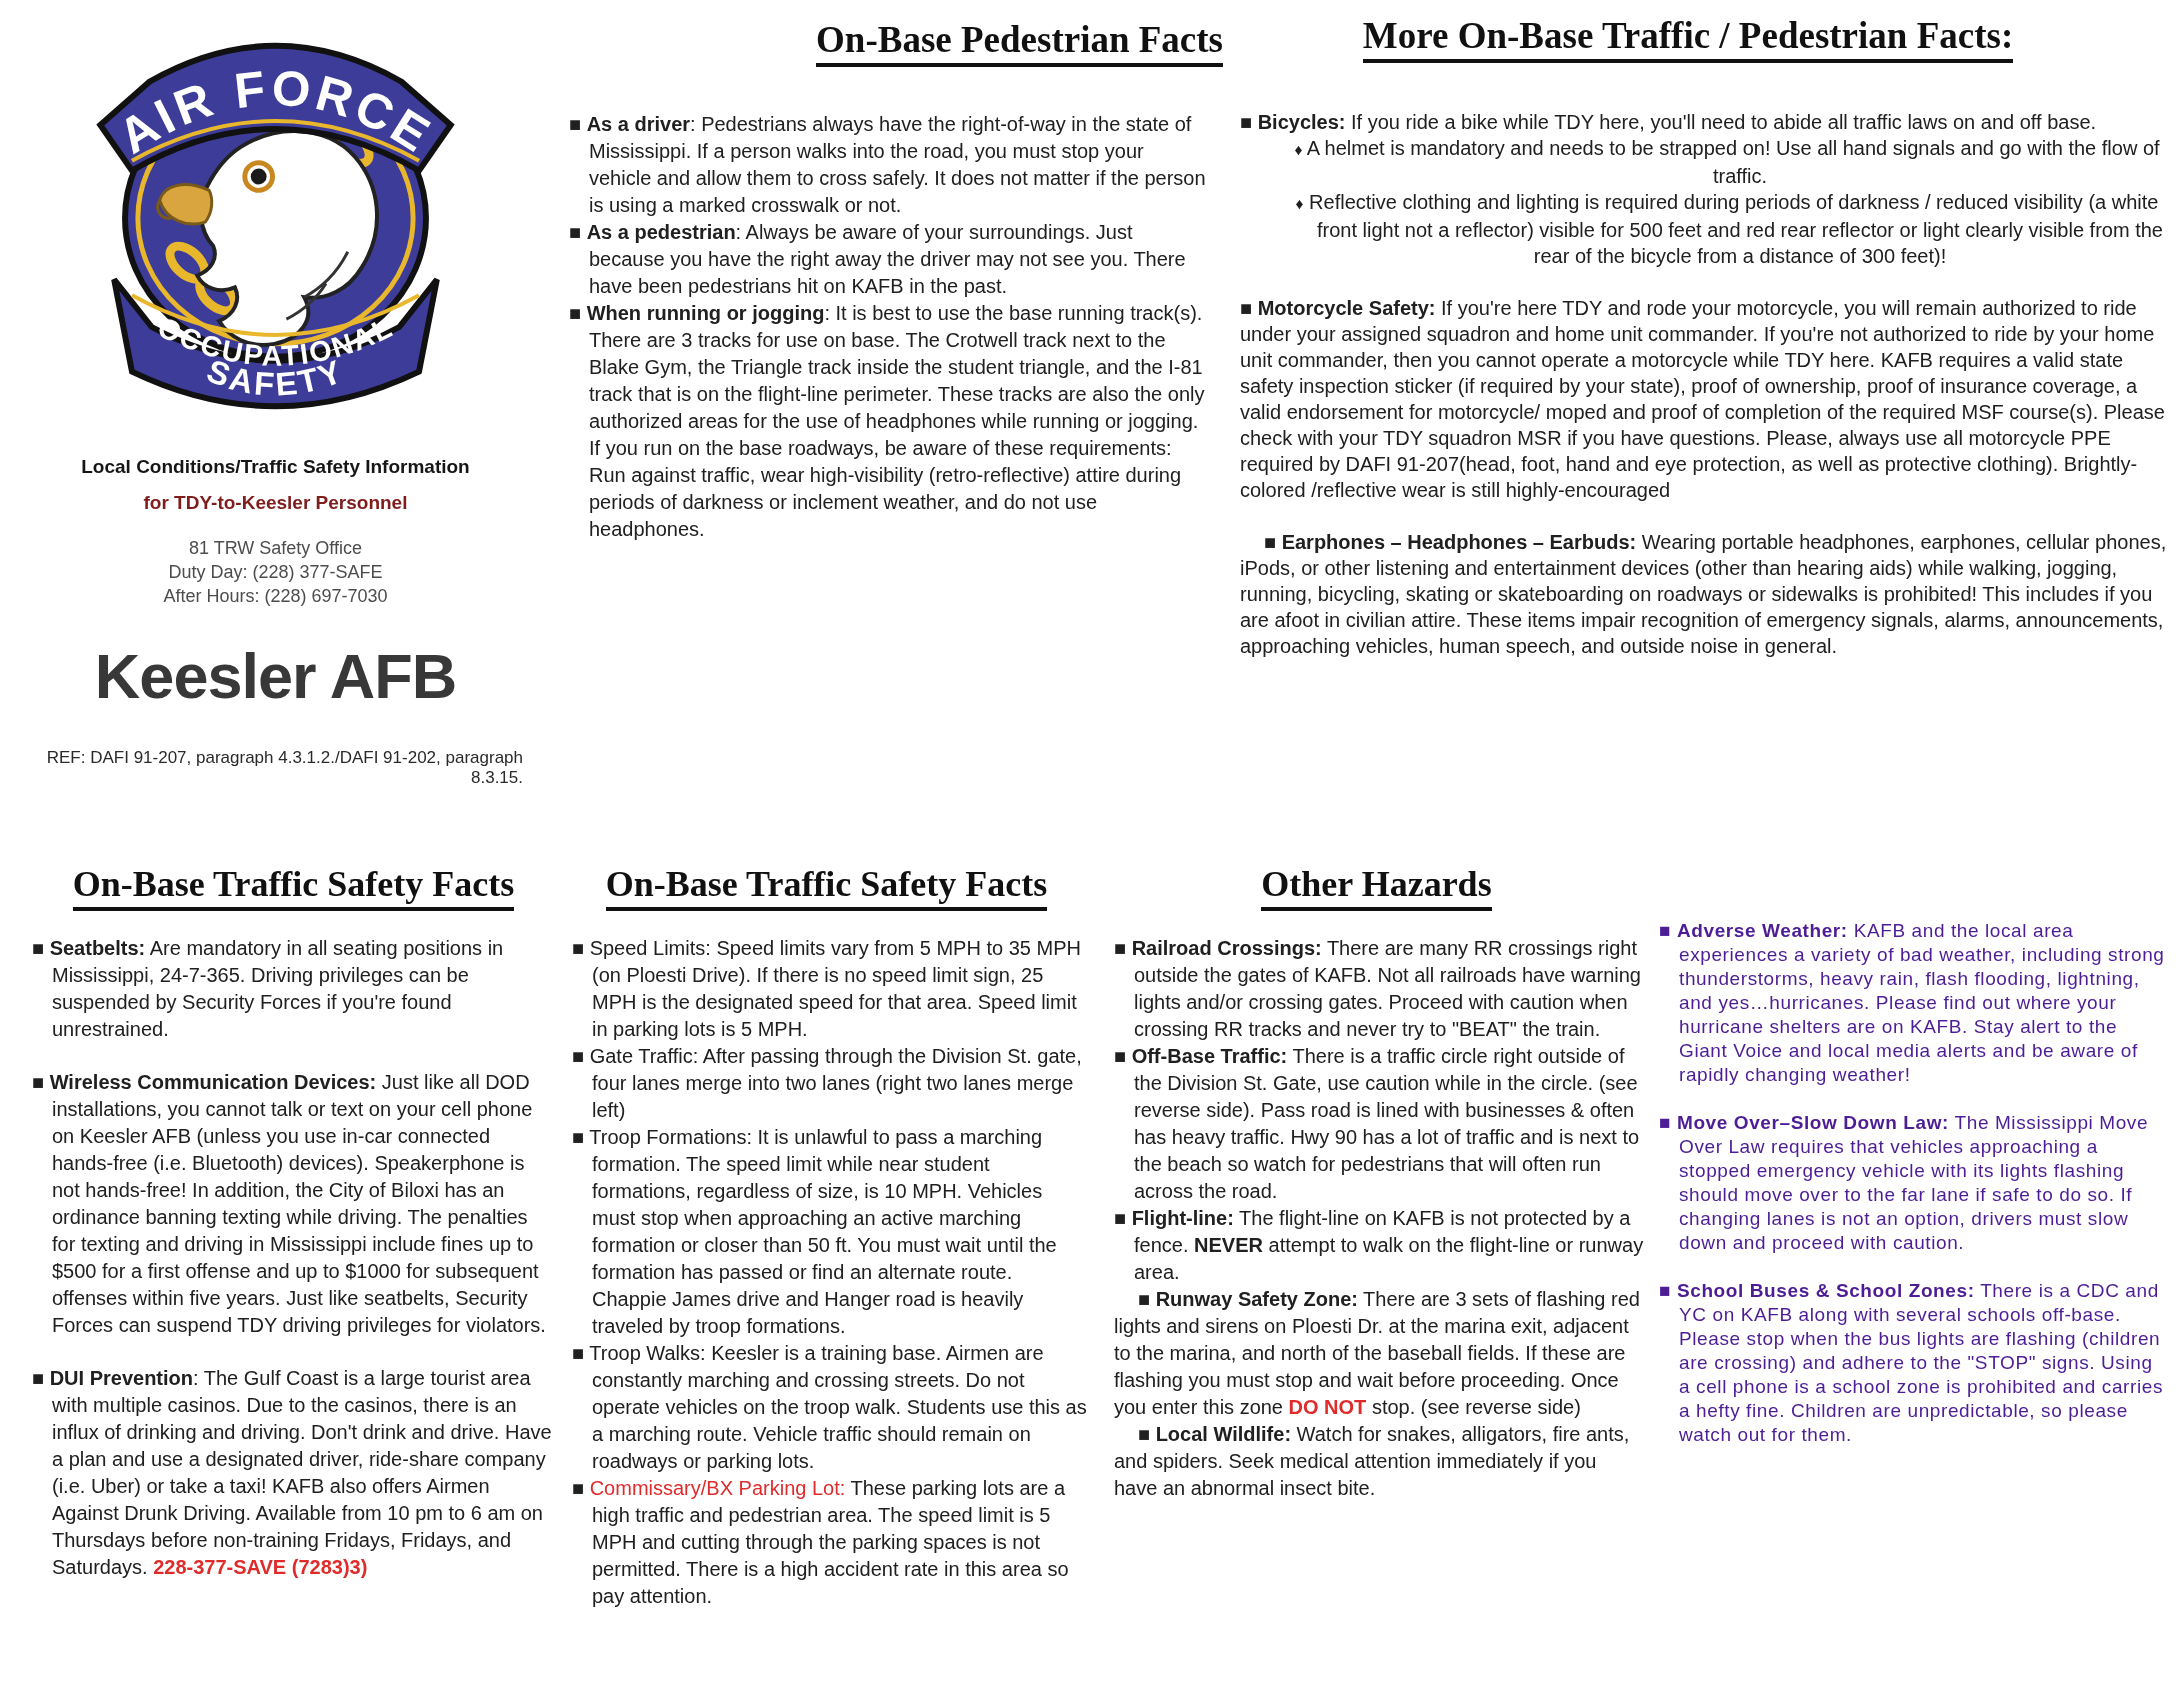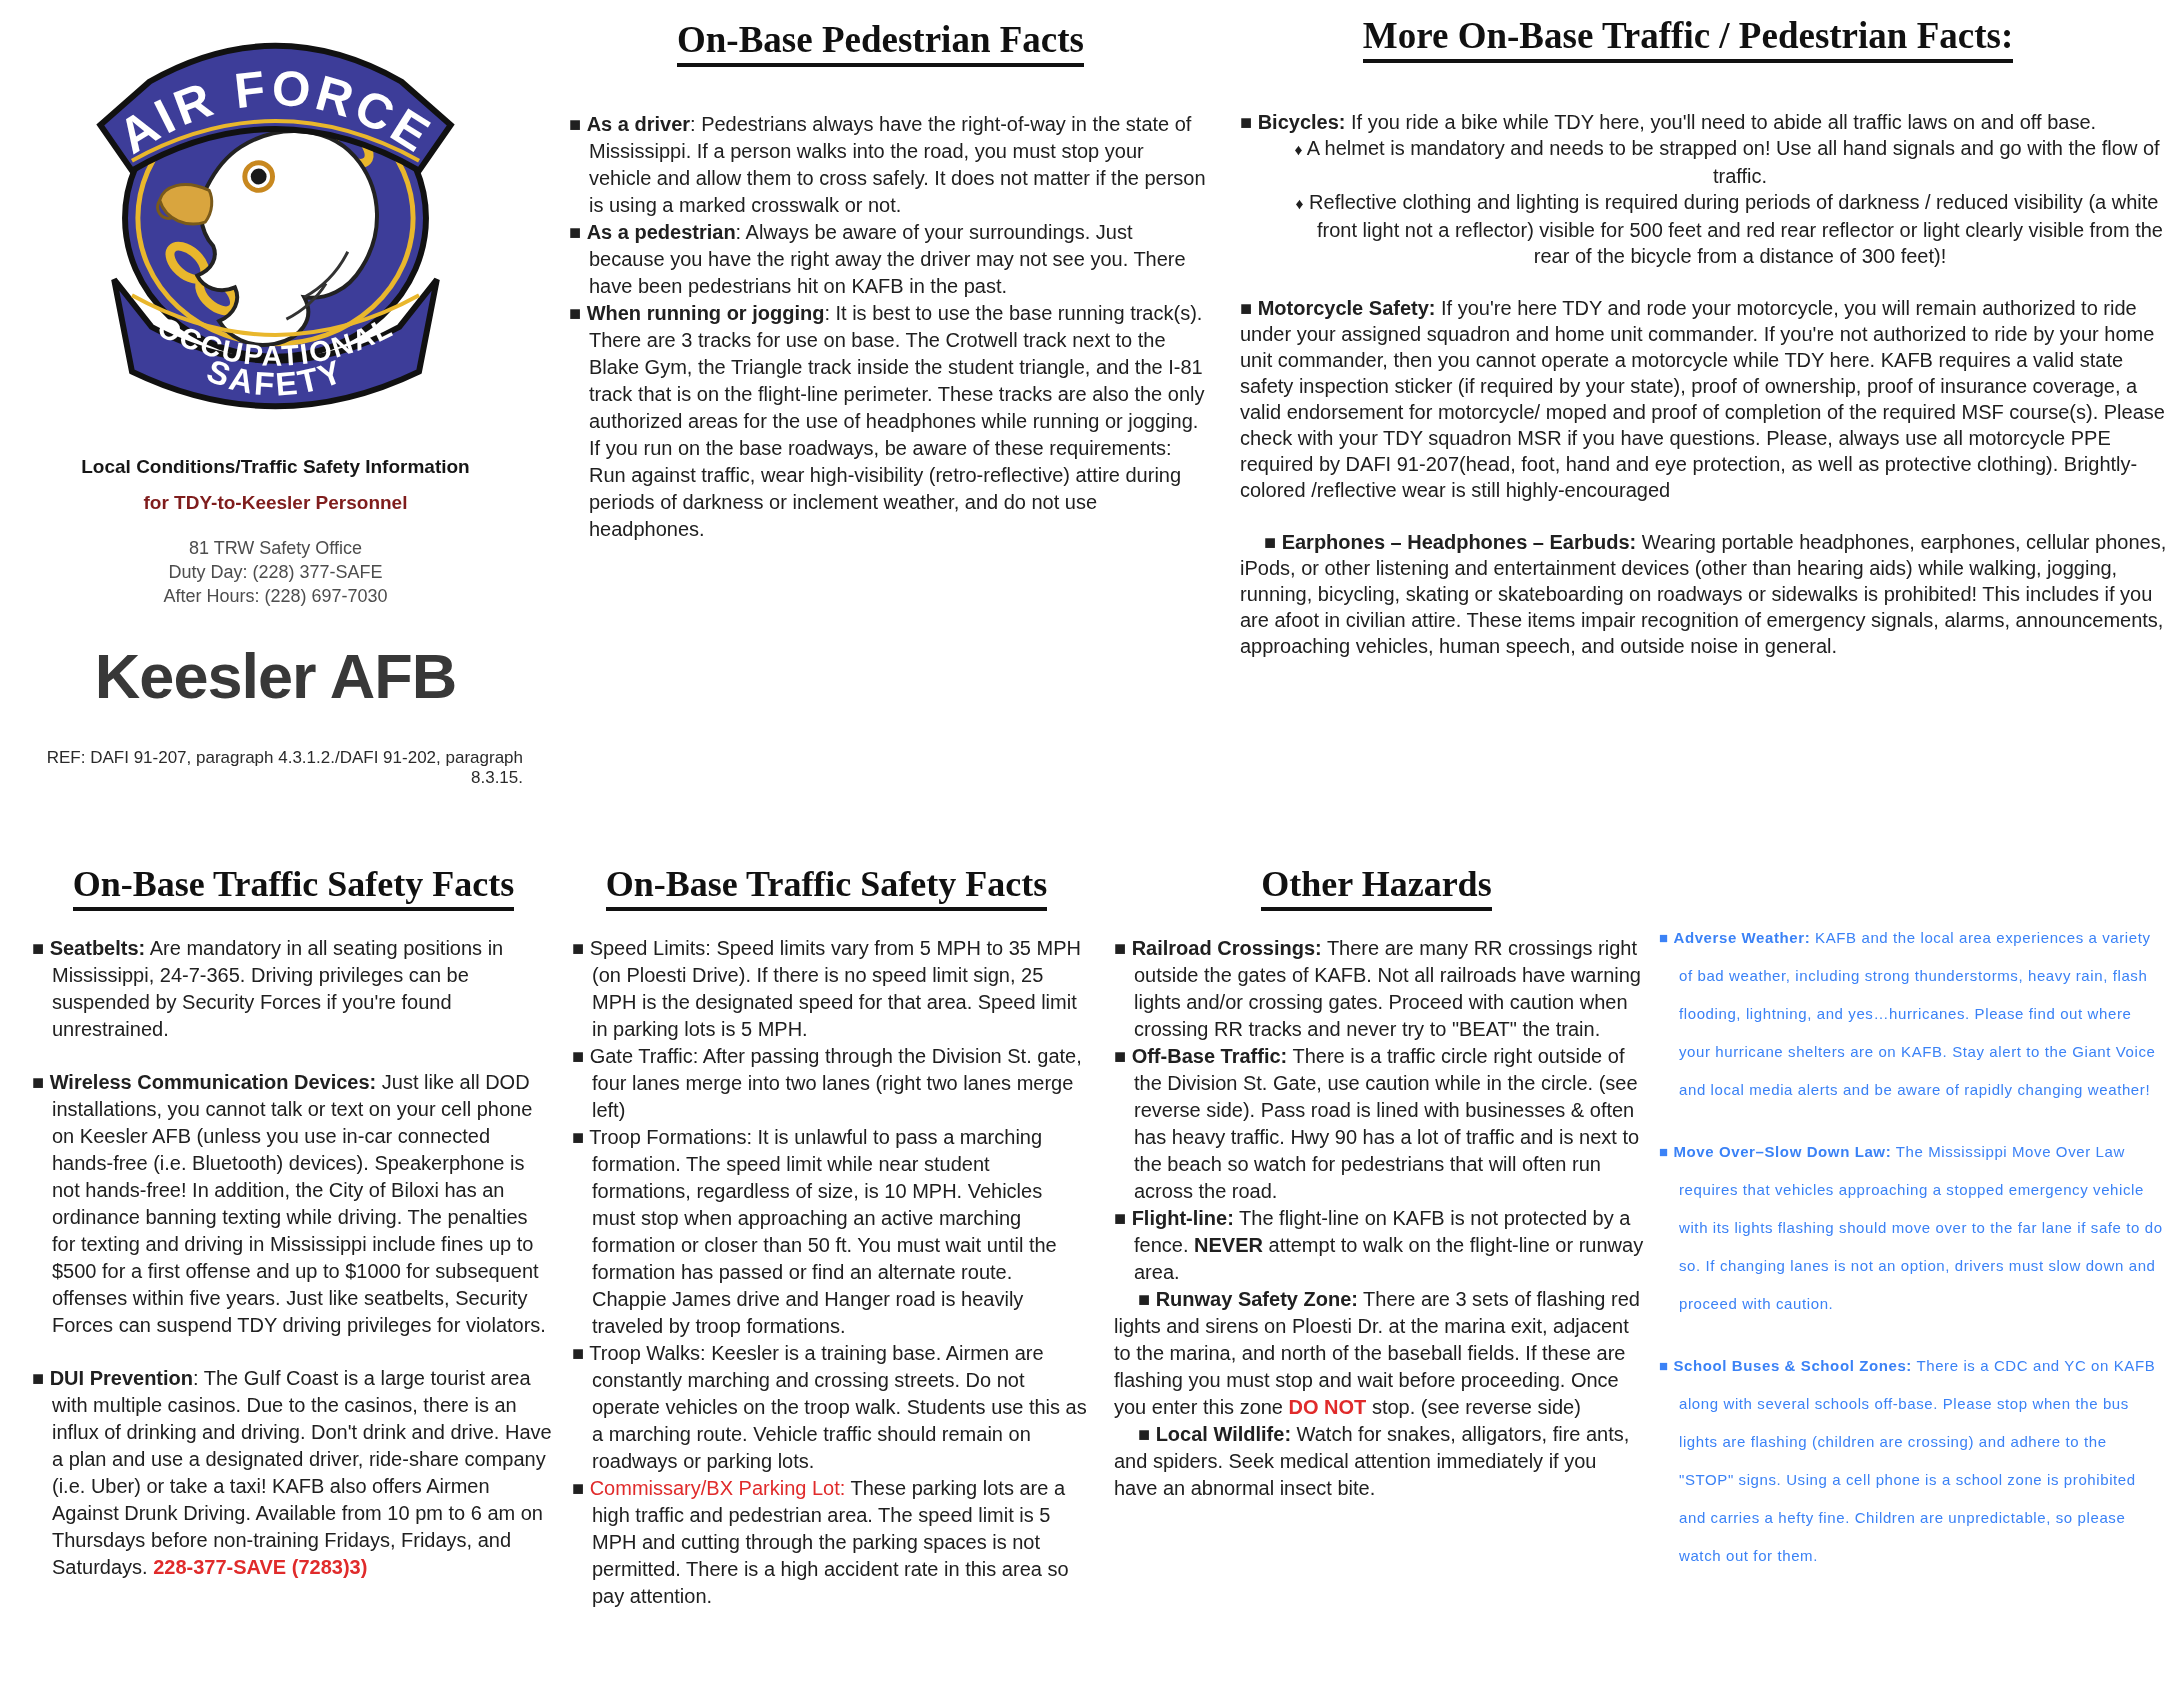--- a/index.html
+++ b/index.html
@@ -14,21 +14,21 @@
   }
   .sec-title .u { border-bottom:4px solid #111; padding-bottom:3px; }
   .t37 { font-size:37px; }
   .t36 { font-size:36px; }
 
   
   .col { position:absolute; }
   p { margin:0; }
   .para { font-size:20px; line-height:27px; color:#202020; }
   .para-r { font-size:20px; line-height:26px; color:#202020; }
-  .para4 { font-size:15px; line-height:38px; letter-spacing:0.6px; color:#3b82f6; }
+  .para4 { font-size:19px; line-height:24px; letter-spacing:0.6px; color:#4c1d95; }
   .hang { padding-left:20px; text-indent:-20px; }
   .hang2 { padding-left:26px; text-indent:-26px;text-align:center; }
   .sub { margin-left:38px; }
   .findent { text-indent:24px; }
   .gap { margin-top:26px; }
   .gap4 { margin-top:24px; }
   .lead { font-weight:bold; }
   .red { color:#e02b2b; }
   .bold { font-weight:bold; }
   .mk { display:inline; }
@@ -107,21 +107,21 @@
     <div class="lp-title2">for TDY-to-Keesler Personnel</div>
     <div class="lp-office">
       <div>81 TRW Safety Office</div>
       <div>Duty Day: (228) 377-SAFE</div>
       <div>After Hours: (228) 697-7030</div>
     </div>
     <div class="base-name">Keesler AFB</div>
     <div class="ref-line">REF: DAFI 91-207, paragraph 4.3.1.2./DAFI 91-202, paragraph 8.3.15.</div>
   </div>
 
-  <div class="sec-title t37" style="left:554px; top:18px; width:653px;">
+  <div class="sec-title t37" style="left:570px; top:18px; width:653px;text-align:right;">
     <span class="u">On-Base Pedestrian Facts</span>
   </div>
   <div class="col" style="left:569px; top:111px; width:642px;">
     <p class="para hang">
       <span class="mk">■</span>
       <span class="lead">As a driver</span><span>: Pedestrians always have the right-of-way in the state of Mississippi. If a person walks into the road, you must stop your vehicle and allow them to cross safely. It does not matter if the person is using a marked crosswalk or not.</span>
     </p>
     <p class="para hang">
       <span class="mk">■</span>
       <span class="lead">As a pedestrian</span><span>: Always be aware of your surroundings. Just because you have the right away the driver may not see you. There have been pedestrians hit on KAFB in the past.</span>

